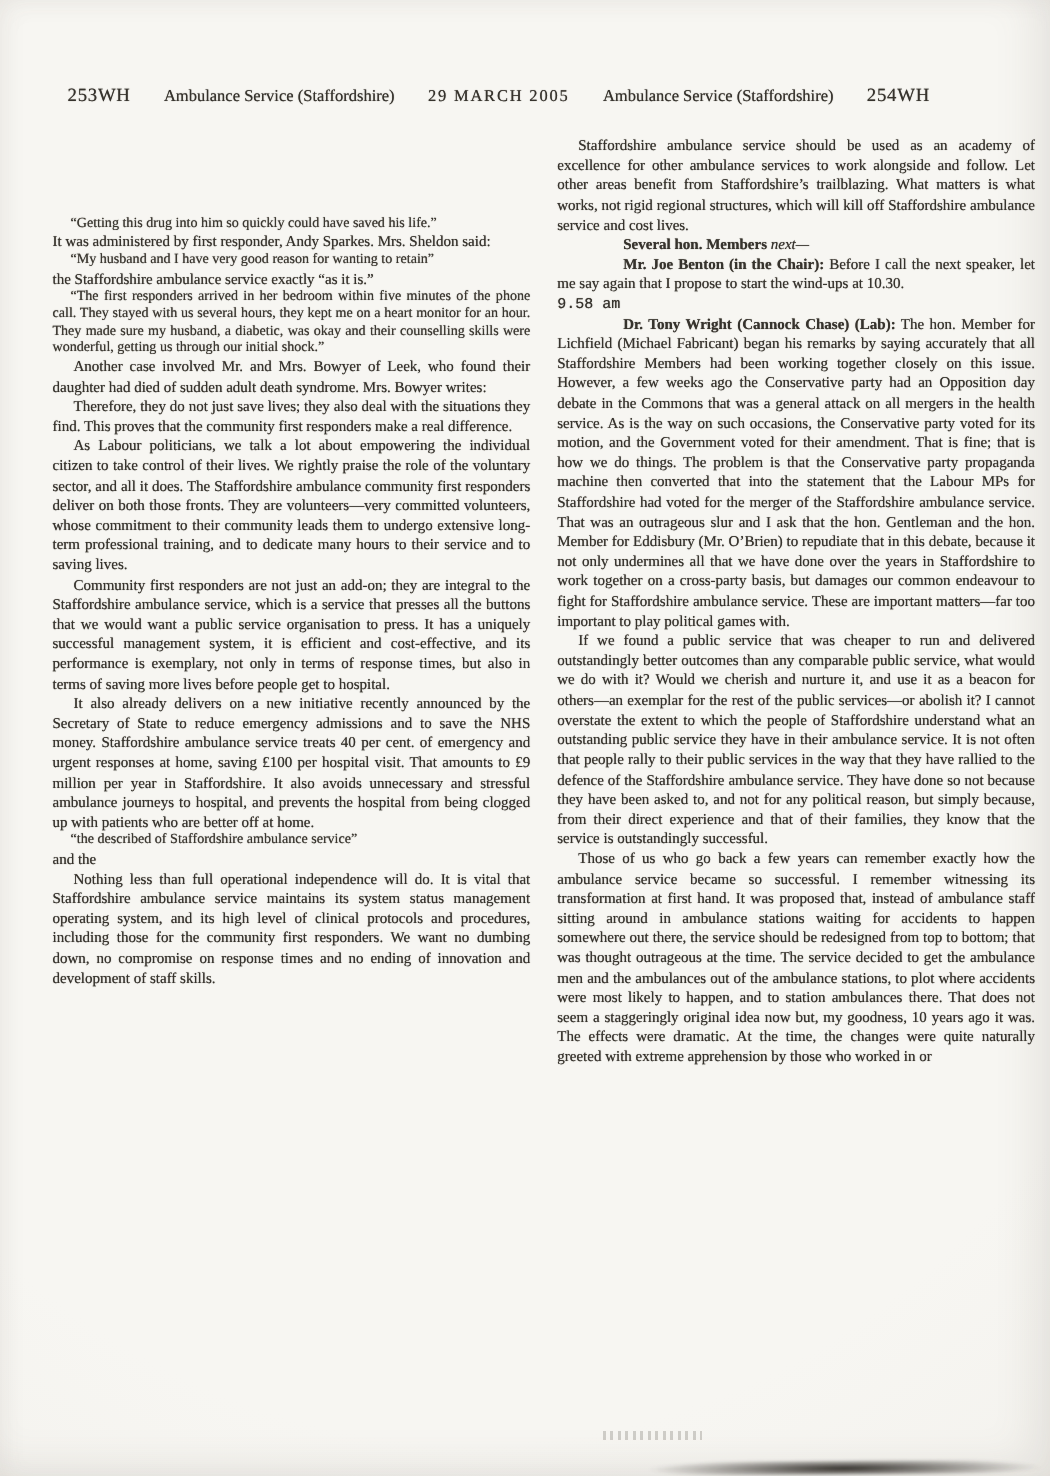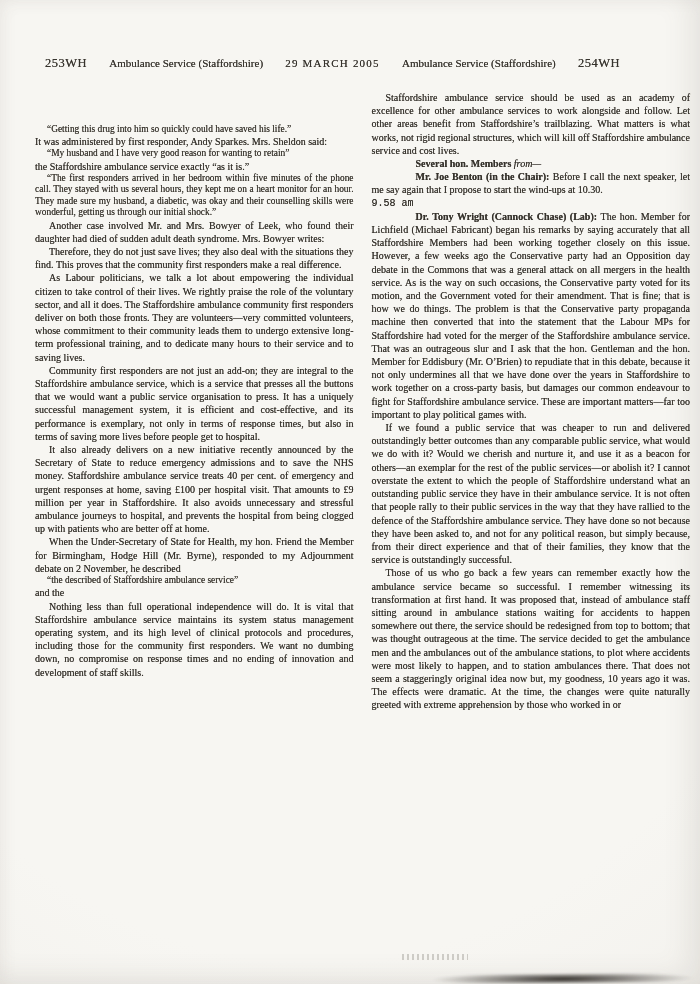--- a/index.html
+++ b/index.html
@@ -97,28 +97,27 @@
         <p class="block quote"><span class="run-n">“Getting this drug into him so quickly could have saved his life.”</span></p>
         <p class="block para noindent"><span class="run-n">It was administered by first responder, Andy Sparkes. Mrs. Sheldon said:</span></p>
         <p class="block quote"><span class="run-n">“My husband and I have very good reason for wanting to retain”</span></p>
         <p class="block para noindent"><span class="run-n">the Staffordshire ambulance service exactly “as it is.”</span></p>
         <p class="block quote"><span class="run-n">“The first responders arrived in her bedroom within five minutes of the phone call. They stayed with us several hours, they kept me on a heart monitor for an hour. They made sure my husband, a diabetic, was okay and their counselling skills were wonderful, getting us through our initial shock.”</span></p>
         <p class="block para"><span class="run-n">Another case involved Mr. and Mrs. Bowyer of Leek, who found their daughter had died of sudden adult death syndrome. Mrs. Bowyer writes:</span></p>
         <p class="block para"><span class="run-n">Therefore, they do not just save lives; they also deal with the situations they find. This proves that the community first responders make a real difference.</span></p>
         <p class="block para"><span class="run-n">As Labour politicians, we talk a lot about empowering the individual citizen to take control of their lives. We rightly praise the role of the voluntary sector, and all it does. The Staffordshire ambulance community first responders deliver on both those fronts. They are volunteers—very committed volunteers, whose commitment to their community leads them to undergo extensive long-term professional training, and to dedicate many hours to their service and to saving lives.</span></p>
         <p class="block para"><span class="run-n">Community first responders are not just an add-on; they are integral to the Staffordshire ambulance service, which is a service that presses all the buttons that we would want a public service organisation to press. It has a uniquely successful management system, it is efficient and cost-effective, and its performance is exemplary, not only in terms of response times, but also in terms of saving more lives before people get to hospital.</span></p>
         <p class="block para"><span class="run-n">It also already delivers on a new initiative recently announced by the Secretary of State to reduce emergency admissions and to save the NHS money. Staffordshire ambulance service treats 40 per cent. of emergency and urgent responses at home, saving £100 per hospital visit. That amounts to £9 million per year in Staffordshire. It also avoids unnecessary and stressful ambulance journeys to hospital, and prevents the hospital from being clogged up with patients who are better off at home.</span></p>
-        <p class="block para"><span class="run-n">When the Under-Secretary of State for Health, my hon. Friend the Member for Birmingham, Hodge Hill (Mr. Byrne), responded to my Adjournment debate on 2 November, he described</span></p>
         <p class="block quote"><span class="run-n">“the described of Staffordshire ambulance service”</span></p>
         <p class="block para noindent"><span class="run-n">and the</span></p>
         <p class="block para"><span class="run-n">Nothing less than full operational independence will do. It is vital that Staffordshire ambulance service maintains its system status management operating system, and its high level of clinical protocols and procedures, including those for the community first responders. We want no dumbing down, no compromise on response times and no ending of innovation and development of staff skills.</span></p>
       </div>
     <div class="col">
         <p class="block para"><span class="run-n">Staffordshire ambulance service should be used as an academy of excellence for other ambulance services to work alongside and follow. Let other areas benefit from Staffordshire’s trailblazing. What matters is what works, not rigid regional structures, which will kill off Staffordshire ambulance service and cost lives.</span></p>
-        <p class="block stage"><span class="run-b">Several hon. Members </span><span class="run-i">from—</span></p>
+        <p class="block stage"><span class="run-b">Several hon. Members </span><span class="run-i">next—</span></p>
         <p class="block para"><span class="run-b">Mr. Joe Benton (in the Chair):</span><span class="run-n"> Before I call the next speaker, let me say again that I propose to start the wind-ups at 10.30.</span></p>
         <p class="block time"><span class="run-n">9.58 am</span></p>
         <p class="block para"><span class="run-b">Dr. Tony Wright (Cannock Chase) (Lab):</span><span class="run-n"> The hon. Member for Lichfield (Michael Fabricant) began his remarks by saying accurately that all Staffordshire Members had been working together closely on this issue. However, a few weeks ago the Conservative party had an Opposition day debate in the Commons that was a general attack on all mergers in the health service. As is the way on such occasions, the Conservative party voted for its motion, and the Government voted for their amendment. That is fine; that is how we do things. The problem is that the Conservative party propaganda machine then converted that into the statement that the Labour MPs for Staffordshire had voted for the merger of the Staffordshire ambulance service. That was an outrageous slur and I ask that the hon. Gentleman and the hon. Member for Eddisbury (Mr. O’Brien) to repudiate that in this debate, because it not only undermines all that we have done over the years in Staffordshire to work together on a cross-party basis, but damages our common endeavour to fight for Staffordshire ambulance service. These are important matters—far too important to play political games with.</span></p>
         <p class="block para"><span class="run-n">If we found a public service that was cheaper to run and delivered outstandingly better outcomes than any comparable public service, what would we do with it? Would we cherish and nurture it, and use it as a beacon for others—an exemplar for the rest of the public services—or abolish it? I cannot overstate the extent to which the people of Staffordshire understand what an outstanding public service they have in their ambulance service. It is not often that people rally to their public services in the way that they have rallied to the defence of the Staffordshire ambulance service. They have done so not because they have been asked to, and not for any political reason, but simply because, from their direct experience and that of their families, they know that the service is outstandingly successful.</span></p>
         <p class="block para"><span class="run-n">Those of us who go back a few years can remember exactly how the ambulance service became so successful. I remember witnessing its transformation at first hand. It was proposed that, instead of ambulance staff sitting around in ambulance stations waiting for accidents to happen somewhere out there, the service should be redesigned from top to bottom; that was thought outrageous at the time. The service decided to get the ambulance men and the ambulances out of the ambulance stations, to plot where accidents were most likely to happen, and to station ambulances there. That does not seem a staggeringly original idea now but, my goodness, 10 years ago it was. The effects were dramatic. At the time, the changes were quite naturally greeted with extreme apprehension by those who worked in or</span></p>
       </div>
   </div>
 
   <div class="print-mark"></div>
   <div class="ink-smudge"></div>

